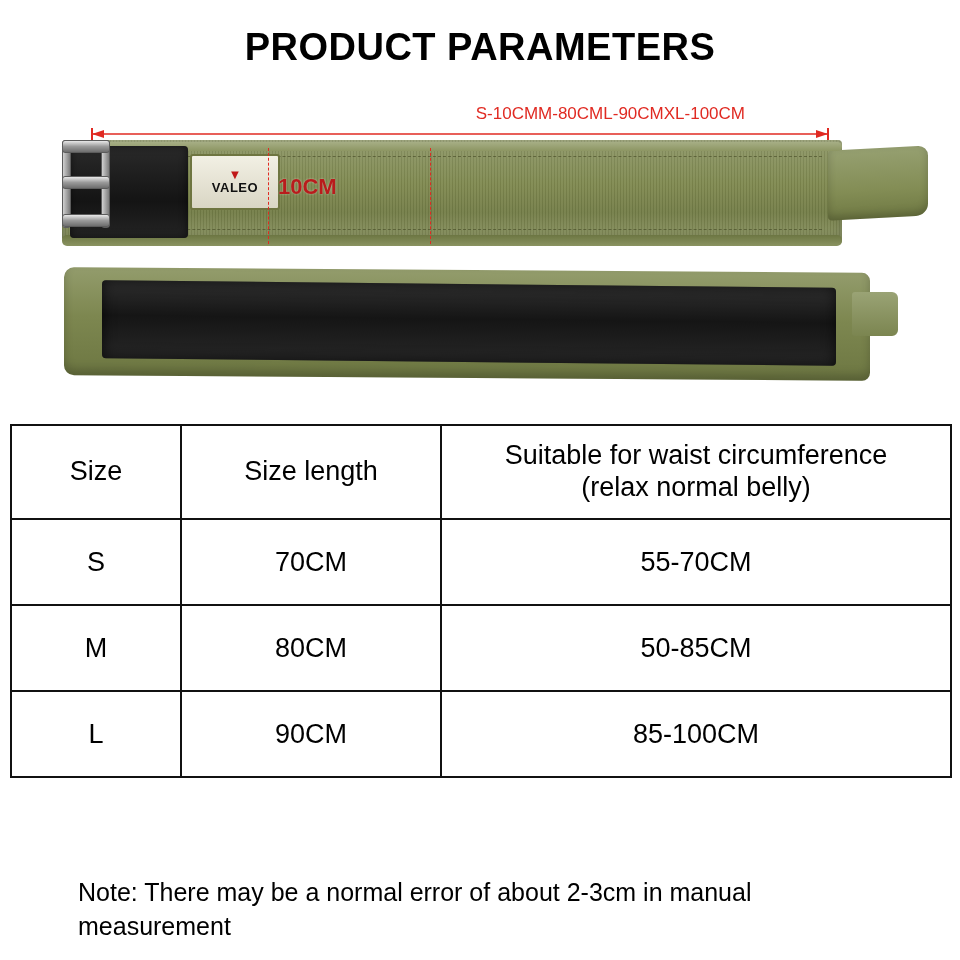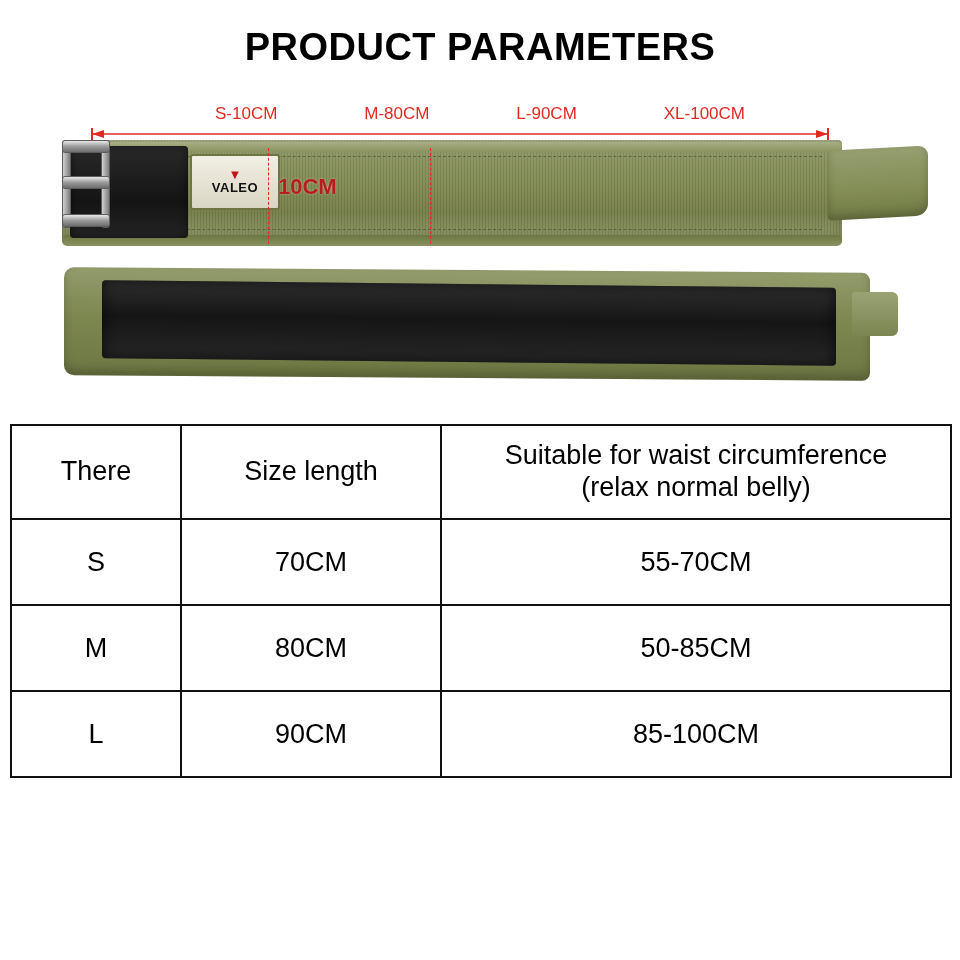--- a/index.html
+++ b/index.html
@@ -31,21 +31,21 @@
     color: #000;
   }
 
   
   .size-labels {
     position: absolute;
     top: 104px;
     left: 215px;
     width: 530px;
     display: flex;
-    justify-content: space-between;
+    justify-content: flex-end;
     color: #e02a22;
     font-size: 17px;
     font-weight: 500;
   }
 
   
   .arrow-line {
     position: absolute;
     top: 128px;
     left: 86px;
@@ -326,21 +326,21 @@
 
   <div class="table-wrap">
     <table class="params">
       <colgroup>
         <col class="col-size">
         <col class="col-plate">
         <col class="col-waist">
       </colgroup>
       <thead>
         <tr>
-          <td>There</td>
+          <td>Size</td>
           <td>Size length</td>
           <td>
             <span>Suitable for waist circumference</span>
             <span class="hdr-waist-line2">(relax normal belly)</span>
           </td>
         </tr>
       </thead>
       <tbody>
         <tr>
           <td>S</td>
@@ -354,14 +354,15 @@
         </tr>
         <tr>
           <td>L</td>
           <td>90CM</td>
           <td>85-100CM</td>
         </tr>
       </tbody>
     </table>
   </div>
 
+  <div class="note">Note: There may be a normal error of about 2-3cm in manual measurement</div>
 
 </div>
 
 </body></html>

